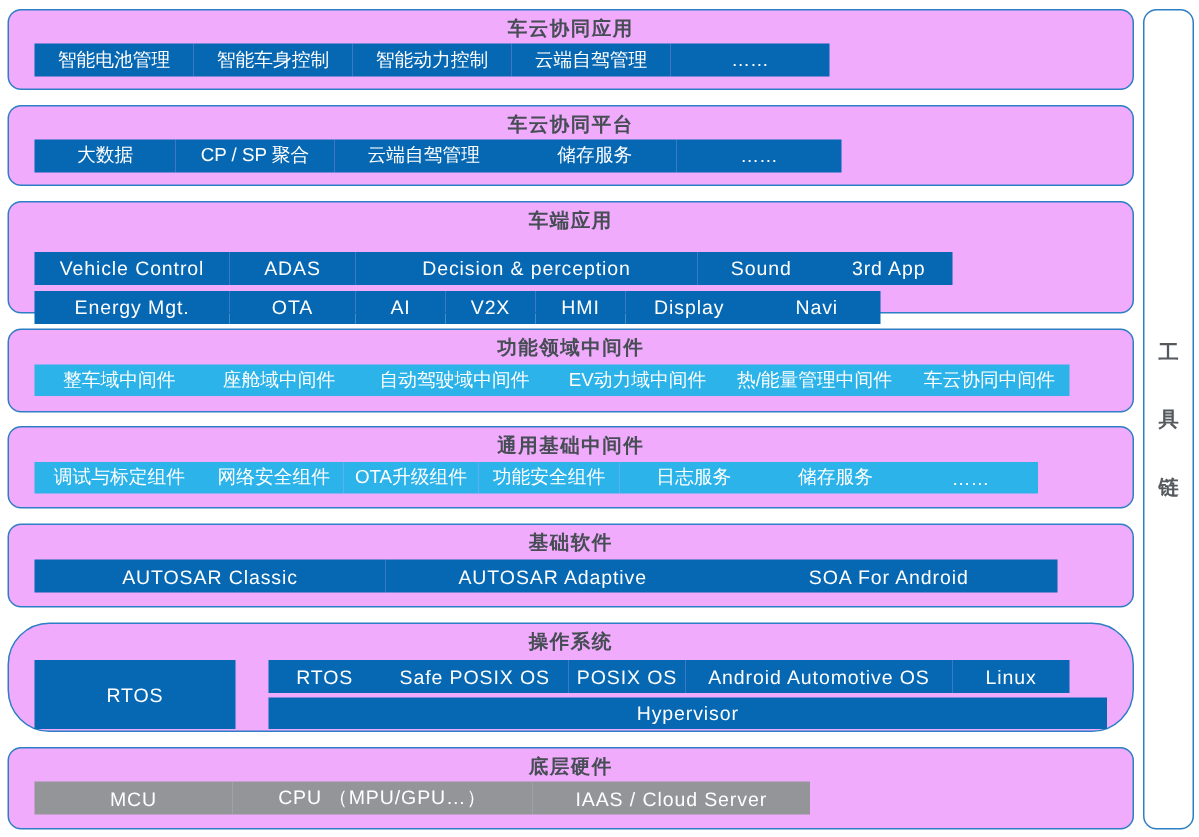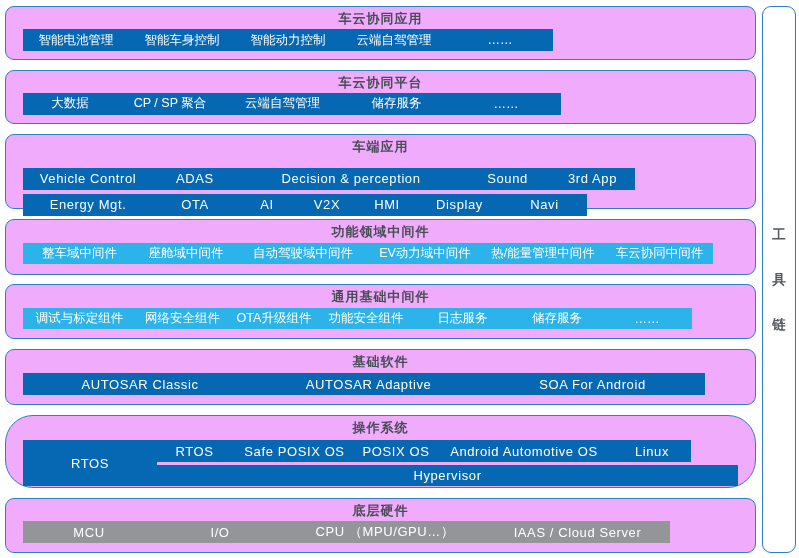--- a/index.html
+++ b/index.html
@@ -23,21 +23,21 @@
   .btn-row { display:flex; align-items:center; flex:1; }
   .btn {
     box-sizing:border-box; height:22px; background:#0667B2; color:#ffffff;
     display:flex; align-items:center; justify-content:center;
     font-size:12.5px; white-space:nowrap; overflow:hidden;
   }
   .btn.en { font-size:13px; letter-spacing:0.6px; }
   .btn.cyan { background:#2BB3EA; height:21px; }
   .btn.gray { background:#939598; letter-spacing:0.6px; }
   .rows { display:flex; flex-direction:column; gap:4px; margin-top:12px; flex:1; justify-content:center; }
-  .os-wrap { display:flex; gap:0; margin-top:3px; flex:1; }
+  .os-wrap { display:flex; gap:22px; margin-top:3px; flex:1; }
   .os-left { width:134px; height:auto; align-self:stretch; font-size:13.5px; letter-spacing:0.6px; }
   .os-right { flex:1; display:flex; flex-direction:column; gap:3px; }
   .os-right .btn-row { flex:0 0 auto; }
   .hypervisor { width:100%; height:21px; }
   .h54 { height:54px; } .h55 { height:55px; } .h56 { height:56px; }
   .h73 { height:73px;border-radius:28px; } .h75 { height:75px; }
   .toolchain {
     position:absolute; left:762px; top:6px; width:34px; height:547px;
     box-sizing:border-box; border:1.5px solid #2E7EC5; border-radius:9px;
     display:flex; flex-direction:column; align-items:center; justify-content:center;
@@ -143,21 +143,20 @@
           </div>
           <div class="btn en hypervisor">Hypervisor</div>
         </div>
       </div>
     </div>
 
     <div class="band h55">
       <div class="band-title">底层硬件</div>
       <div class="btn-row">
         <div class="btn en gray" style="width:132px">MCU</div>
-        <div class="btn en gray" style="width:130px">I/O</div>
         <div class="btn en gray" style="width:200px">CPU （MPU/GPU…）</div>
         <div class="btn en gray" style="width:185px">IAAS / Cloud Server</div>
       </div>
     </div>
 
   </div>
 
   <div class="toolchain">
     <span>工</span>
     <span>具</span>

